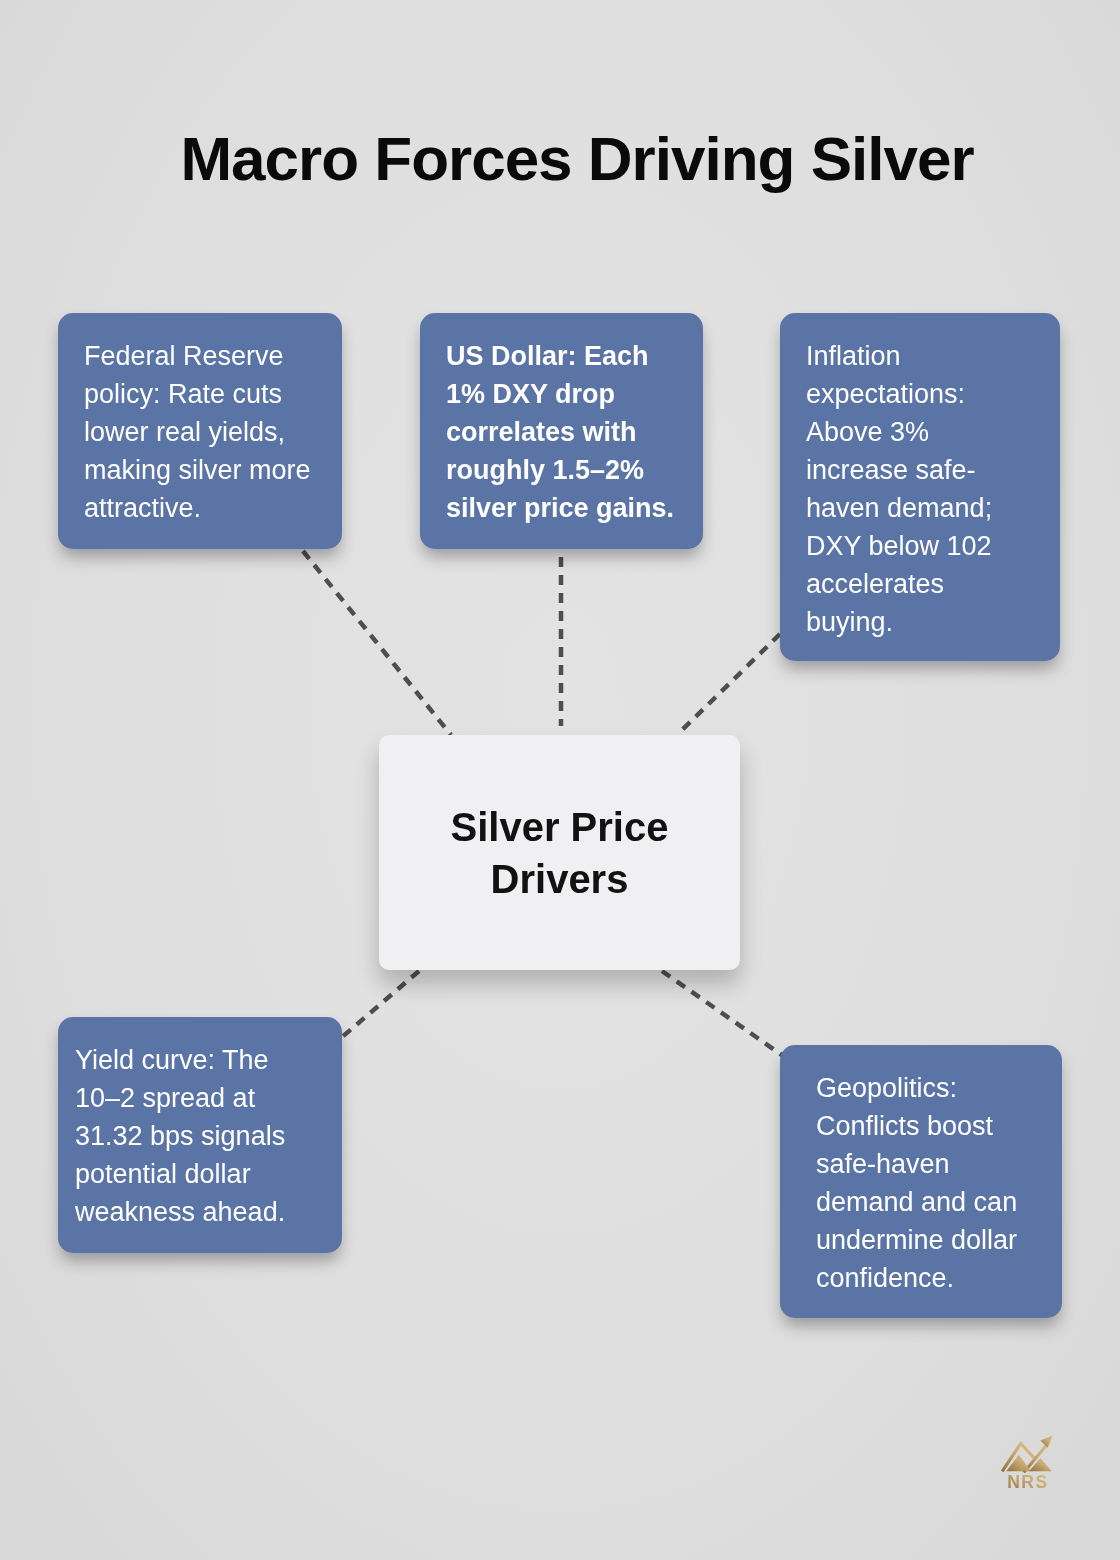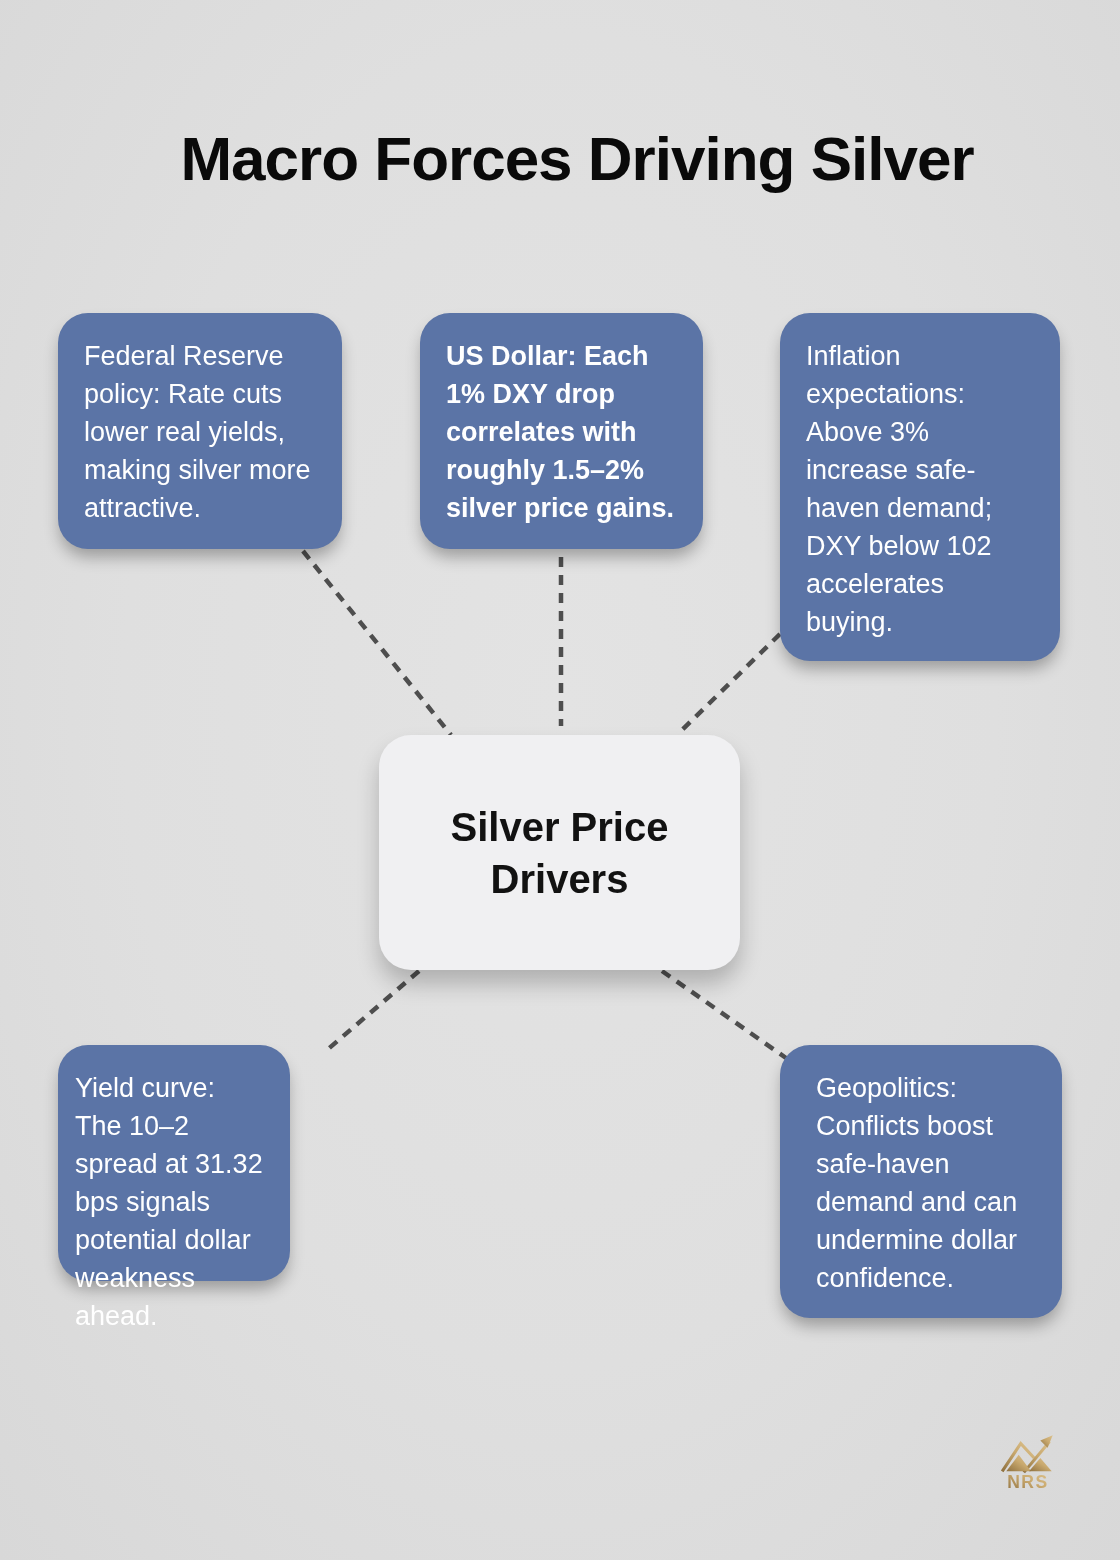--- a/index.html
+++ b/index.html
@@ -10,33 +10,33 @@
     position:relative;overflow:hidden;
   }
   .title{
     position:absolute;top:106px;left:0;width:1120px;
     text-align:center;font-size:62px;font-weight:700;color:#0a0a0a;
     letter-spacing:-1px;margin:17px;
   }
   .connectors{position:absolute;left:0;top:0;pointer-events:none;}
   .connectors line{stroke:#4e4e4e;stroke-width:4.5;stroke-dasharray:10 8;}
   .node{
-    position:absolute;background:#5b74a6;border-radius:30px;
+    position:absolute;background:#5b74a6;border-radius:15px;
     color:#ffffff;font-size:27px;line-height:38px;
     padding:24px 26px;box-sizing:border-box;
     box-shadow:0 10px 16px -2px rgba(0,0,0,0.30);
   }
   .node-1{left:58px;top:313px;width:284px;height:236px;}
   .node-2{left:420px;top:313px;width:283px;height:236px;font-weight:bold;}
   .node-3{left:780px;top:313px;width:280px;height:348px;}
-  .node-4{left:58px;top:1045px;width:232px;height:236px;padding-left:17px;}
+  .node-4{left:58px;top:1017px;width:284px;height:236px;padding-left:17px;}
   .node-5{left:780px;top:1045px;width:282px;height:273px;padding-left:36px;}
   .center-node{
     position:absolute;left:379px;top:735px;width:361px;height:235px;
-    background:#f0f0f2;border-radius:32px;
+    background:#f0f0f2;border-radius:10px;
     box-shadow:0 14px 22px rgba(0,0,0,0.22);
     display:flex;align-items:center;justify-content:center;
     text-align:center;font-size:40px;line-height:52px;font-weight:700;color:#121212;
     padding:0 38px;box-sizing:border-box;
   }
   .logo{position:absolute;left:996px;top:1430px;width:66px;height:60px;}
   .logo text{font-family:"Liberation Sans", sans-serif;}
 </style>
 </head>
 <body>

